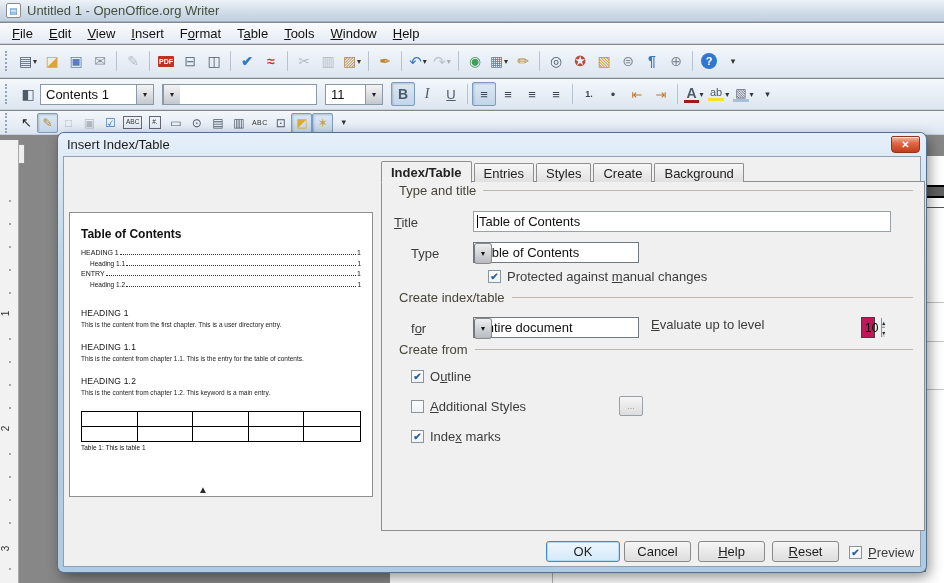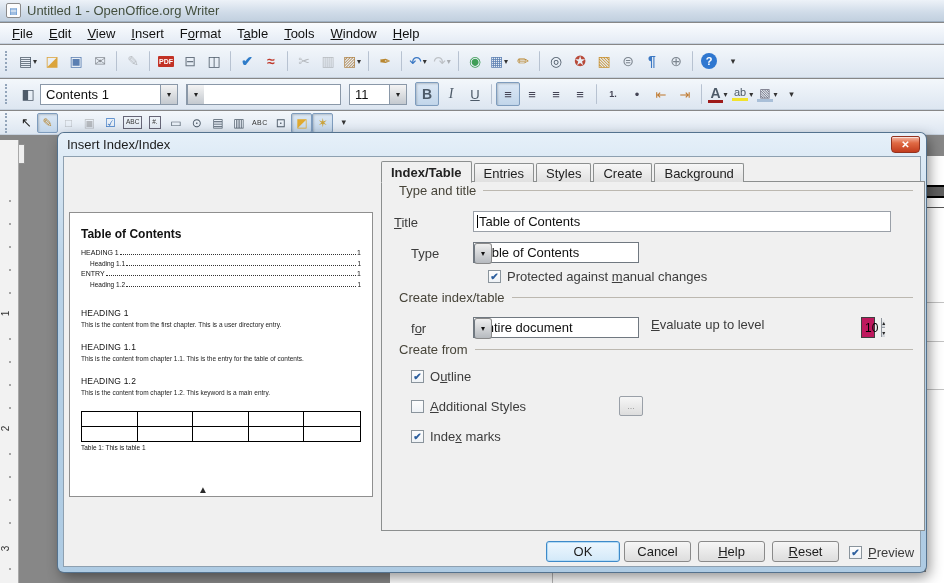--- a/index.html
+++ b/index.html
@@ -277,21 +277,21 @@
           <span class="glyph">▾</span>
         </span>
       </span>
   </div>
 
   <div class="toolbar" id="toolbar-formatting" data-name="formatting-toolbar">
     <span class="grip" data-name="toolbar-grip"></span>
     <span class="tbtn" data-name="styles-and-formatting-button">
       <span class="glyph" data-name="styles-icon">◧</span>
     </span>
-    <span class="combo" style="width:138px;" data-name="paragraph-style-combo">
+    <span class="combo" style="width:114px;" data-name="paragraph-style-combo">
       <span class="txt" data-name="paragraph-style-value">Contents 1</span>
       <span class="ddb" data-name="chevron-down-icon">▾</span>
     </span>
     <span class="combo" style="width:155px;" data-name="font-name-combo">
       <span class="ddb" data-name="chevron-down-icon">▾</span>
     </span>
     <span class="combo" style="width:58px;" data-name="font-size-combo">
       <span class="txt" data-name="font-size-value">11</span>
       <span class="ddb" data-name="chevron-down-icon">▾</span>
     </span>
@@ -429,21 +429,21 @@
     <div class="ln" style="top:146px;"></div>
     <div class="ln" style="top:185px;"></div>
     <div class="ln" style="top:233px;"></div>
   </div>
   <div class="bg-bottom" data-name="document-page-bottom">
     <div class="vline"></div>
   </div>
 
   <div class="dialog" data-name="insert-index-table-dialog">
     <div class="dialog-titlebar" data-name="dialog-titlebar">
-      <span data-name="dialog-title">Insert Index/Index</span>
+      <span data-name="dialog-title">Insert Index/Table</span>
     </div>
     <div class="dialog-close" data-name="close-icon">✕</div>
 
     <div class="dialog-body" data-name="dialog-body">
 
       <div class="tabs" data-name="dialog-tabs">
 
       <span class="tab active" data-name="tab-index-table">Index/Table</span>
           <span class="tab" data-name="tab-entries">Entries</span>
           <span class="tab" data-name="tab-styles">Styles</span>

